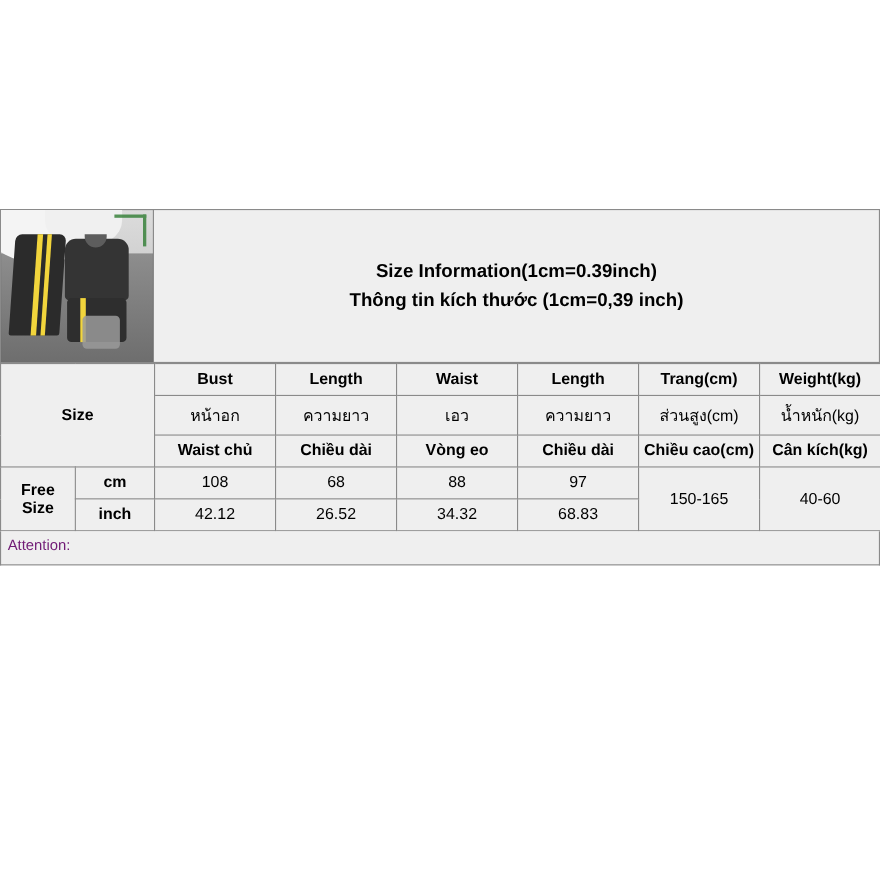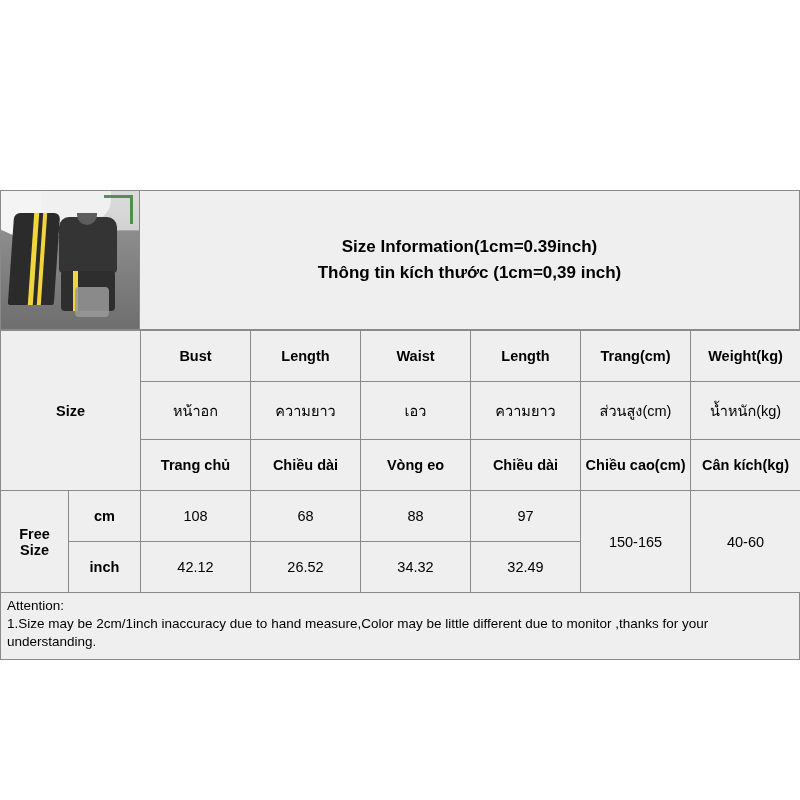--- a/index.html
+++ b/index.html
@@ -159,21 +159,21 @@
     border-collapse: collapse;
     table-layout: fixed;
   }
   table.sizes td {
     border: 1px solid #8a8a8a;
     background: #efefef;
     text-align: center;
     vertical-align: middle;
     color: #000;
     font-size: 14.5px;
-    padding: 17px 2px;
+    padding: 6px 2px;
     box-sizing: border-box;
   }
   td.size-label {
     font-size: 23px;
     font-weight: bold;
   }
   td.hdr {
     font-weight: bold;
     font-size: 14.5px;
     height: 26px;
@@ -202,21 +202,21 @@
     position: absolute;
     left: 0;
     width: 800px;
     background: #efefef;
     border-left: 1px solid #8a8a8a;
     border-right: 1px solid #8a8a8a;
     border-bottom: 1px solid #8a8a8a;
     box-sizing: border-box;
     padding: 4px 6px 8px 6px;
     font-size: 13.5px;
-    color: #000000;
+    color: #701a75;
     line-height: 1.33;
   }
   .attention div { margin: 0; }
 </style>
 </head>
 <body>
 
 <div class="page">
 
   <div class="chart">
@@ -261,21 +261,21 @@
       </tr>
       <tr>
         <td class="hdr-th">หน้าอก</td>
         <td class="hdr-th">ความยาว</td>
         <td class="hdr-th">เอว</td>
         <td class="hdr-th">ความยาว</td>
         <td class="hdr-th">ส่วนสูง(cm)</td>
         <td class="hdr-th">น้ำหนัก(kg)</td>
       </tr>
       <tr>
-        <td class="hdr-vn">Trang chủ</td>
+        <td class="hdr-vn">Waist chủ</td>
         <td class="hdr-vn">Chiều dài</td>
         <td class="hdr-vn">Vòng eo</td>
         <td class="hdr-vn">Chiều dài</td>
         <td class="hdr-vn">Chiều cao(cm)</td>
         <td class="hdr-vn">Cân kích(kg)</td>
       </tr>
       <tr>
         <td class="freesize" rowspan="2">Free Size</td>
         <td class="unit">cm</td>
         <td class="val">108</td>
@@ -283,24 +283,23 @@
         <td class="val">88</td>
         <td class="val">97</td>
         <td class="val" rowspan="2">150-165</td>
         <td class="val" rowspan="2">40-60</td>
       </tr>
       <tr>
         <td class="unit">inch</td>
         <td class="val">42.12</td>
         <td class="val">26.52</td>
         <td class="val">34.32</td>
-        <td class="val">32.49</td>
+        <td class="val">68.83</td>
       </tr>
     </tbody>
       </table>
 
     <div class="attention">
       <div>Attention:</div>
-      <div>1.Size may be 2cm/1inch inaccuracy due to hand measure,Color may be little different due to monitor ,thanks for your understanding.</div>
     </div>
 
   </div>
 </div>
 
 </body></html>

